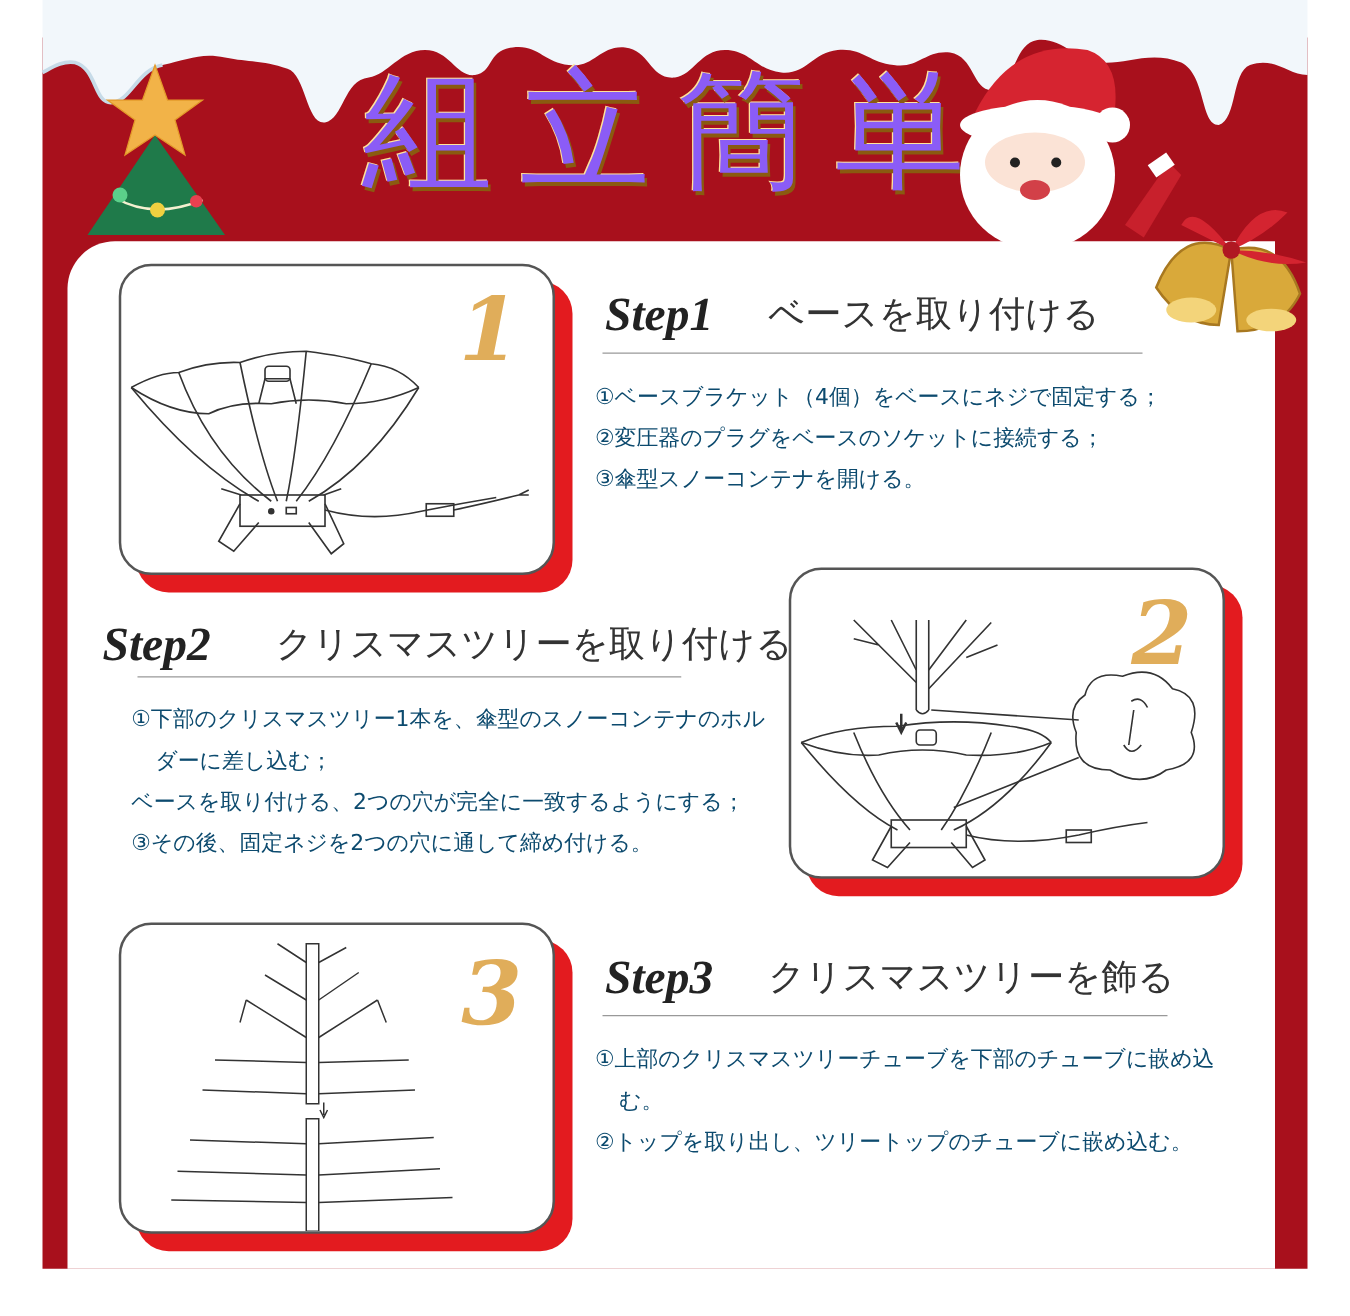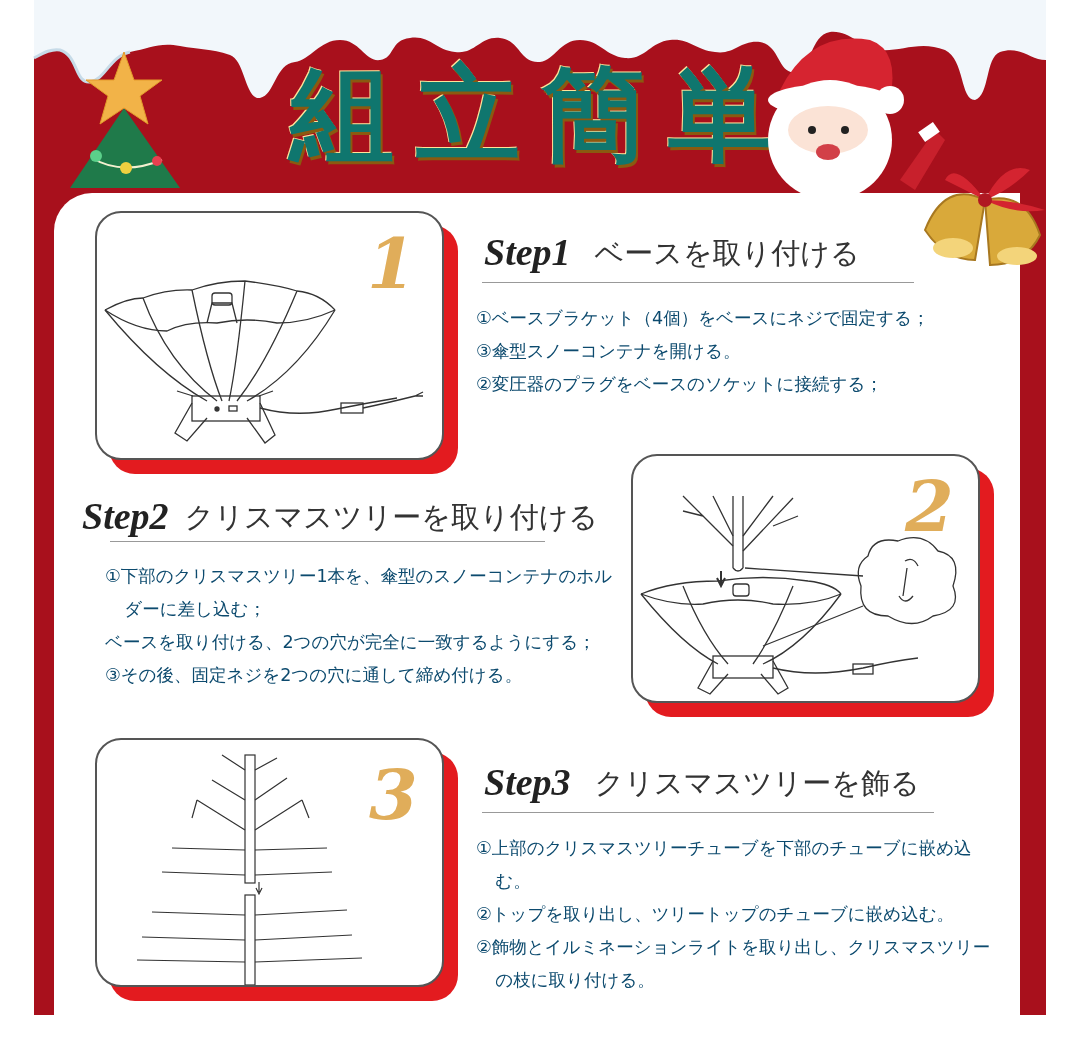--- a/index.html
+++ b/index.html
@@ -1,26 +1,26 @@
 <!DOCTYPE html>
 <html><head>
 <meta charset="utf-8">
 <style>
   html, body { margin:0; padding:0; background:#ffffff; }
   body { width:1080px; height:1053px; position:relative; overflow:hidden; font-family:"DejaVu Sans", sans-serif; }
   .frame { position:absolute; left:34px; top:30px; width:1012px; height:985px; background:#a8101c; }
   .snow { position:absolute; left:0; top:0; width:1080px; height:130px; }
-  .title { position:absolute; left:290px; top:62px; font-size:104px; font-weight:bold; color:#0f766e; letter-spacing:22px;
+  .title { position:absolute; left:290px; top:52px; font-size:104px; font-weight:normal; color:#8b5cf6; letter-spacing:22px;
            font-family:"DejaVu Serif", serif; text-shadow: 2px 3px 0 #8a5a10, -1px -1px 0 #ffe49a; line-height:1; }
   .card { position:absolute; left:54px; top:193px; width:966px; height:822px; background:#ffffff; border-radius:38px 0 0 0; }
   .img-box { position:absolute; background:#fff; border:2px solid #555; border-radius:26px; box-shadow: 14px 14px 0 #e31b1f; overflow:hidden; }
   .step-num { position:absolute; font-family:"DejaVu Serif", serif; font-style:italic; font-weight:bold; color:#e0ad5a; font-size:70px; line-height:1; }
-  .step-head { position:absolute; display:flex; align-items:flex-end; white-space:nowrap; }
+  .step-head { position:absolute; display:flex; align-items:center; white-space:nowrap;gap:36px; }
   .step-label { font-family:"Liberation Serif", serif; font-style:italic; font-weight:bold; font-size:38px; color:#222; }
-  .step-title { font-size:29px; color:#333; margin-left:24px; }
+  .step-title { font-size:29px; color:#333; margin-left:8px; }
   .rule { position:absolute; height:1px; background:#999; }
   .steps-list { position:absolute; list-style:none; margin:0; padding:0; font-size:17.5px; color:#0c4a6e; line-height:33px; }
   .steps-list li { padding-left:1.1em; text-indent:-1.1em; }
   svg { display:block; }
 </style>
 </head>
 <body>
 
 <div class="frame"></div>
 
@@ -86,22 +86,22 @@
   <div class="step-num" style="left:270px;top:16px;">1</div>
 </div>
 
 <div class="step-head" style="left:484px;top:230px;">
   <span class="step-label">Step1</span>
   <span class="step-title">ベースを取り付ける</span>
 </div>
 <div class="rule" style="left:482px;top:282px;width:432px;"></div>
 <ul class="steps-list" style="left:476px;top:302px;width:520px;">
   <li>①ベースブラケット（4個）をベースにネジで固定する；</li>
+  <li>②変圧器のプラグをベースのソケットに接続する；</li>
   <li>③傘型スノーコンテナを開ける。</li>
-  <li>②変圧器のプラグをベースのソケットに接続する；</li>
 </ul>
 
 <div class="step-head" style="left:82px;top:494px;">
   <span class="step-label">Step2</span>
   <span class="step-title" style="margin-left:16px;font-family:Liberation Mono, monospace;">クリスマスツリーを取り付ける</span>
 </div>
 <div class="rule" style="left:110px;top:541px;width:435px;"></div>
 <ul class="steps-list" style="left:105px;top:560px;width:515px;">
   <li>①下部のクリスマスツリー1本を、傘型のスノーコンテナのホルダーに差し込む；</li>
   <li>ベースを取り付ける、2つの穴が完全に一致するようにする；</li>
@@ -147,14 +147,13 @@
 </div>
 
 <div class="step-head" style="left:484px;top:760px;">
   <span class="step-label">Step3</span>
   <span class="step-title">クリスマスツリーを飾る</span>
 </div>
 <div class="rule" style="left:482px;top:812px;width:452px;"></div>
 <ul class="steps-list" style="left:476px;top:832px;width:528px;">
   <li>①上部のクリスマスツリーチューブを下部のチューブに嵌め込む。</li>
   <li>②トップを取り出し、ツリートップのチューブに嵌め込む。</li>
-  <li>②飾物とイルミネーションライトを取り出し、クリスマスツリーの枝に取り付ける。</li>
 </ul>
 
 </body></html>

